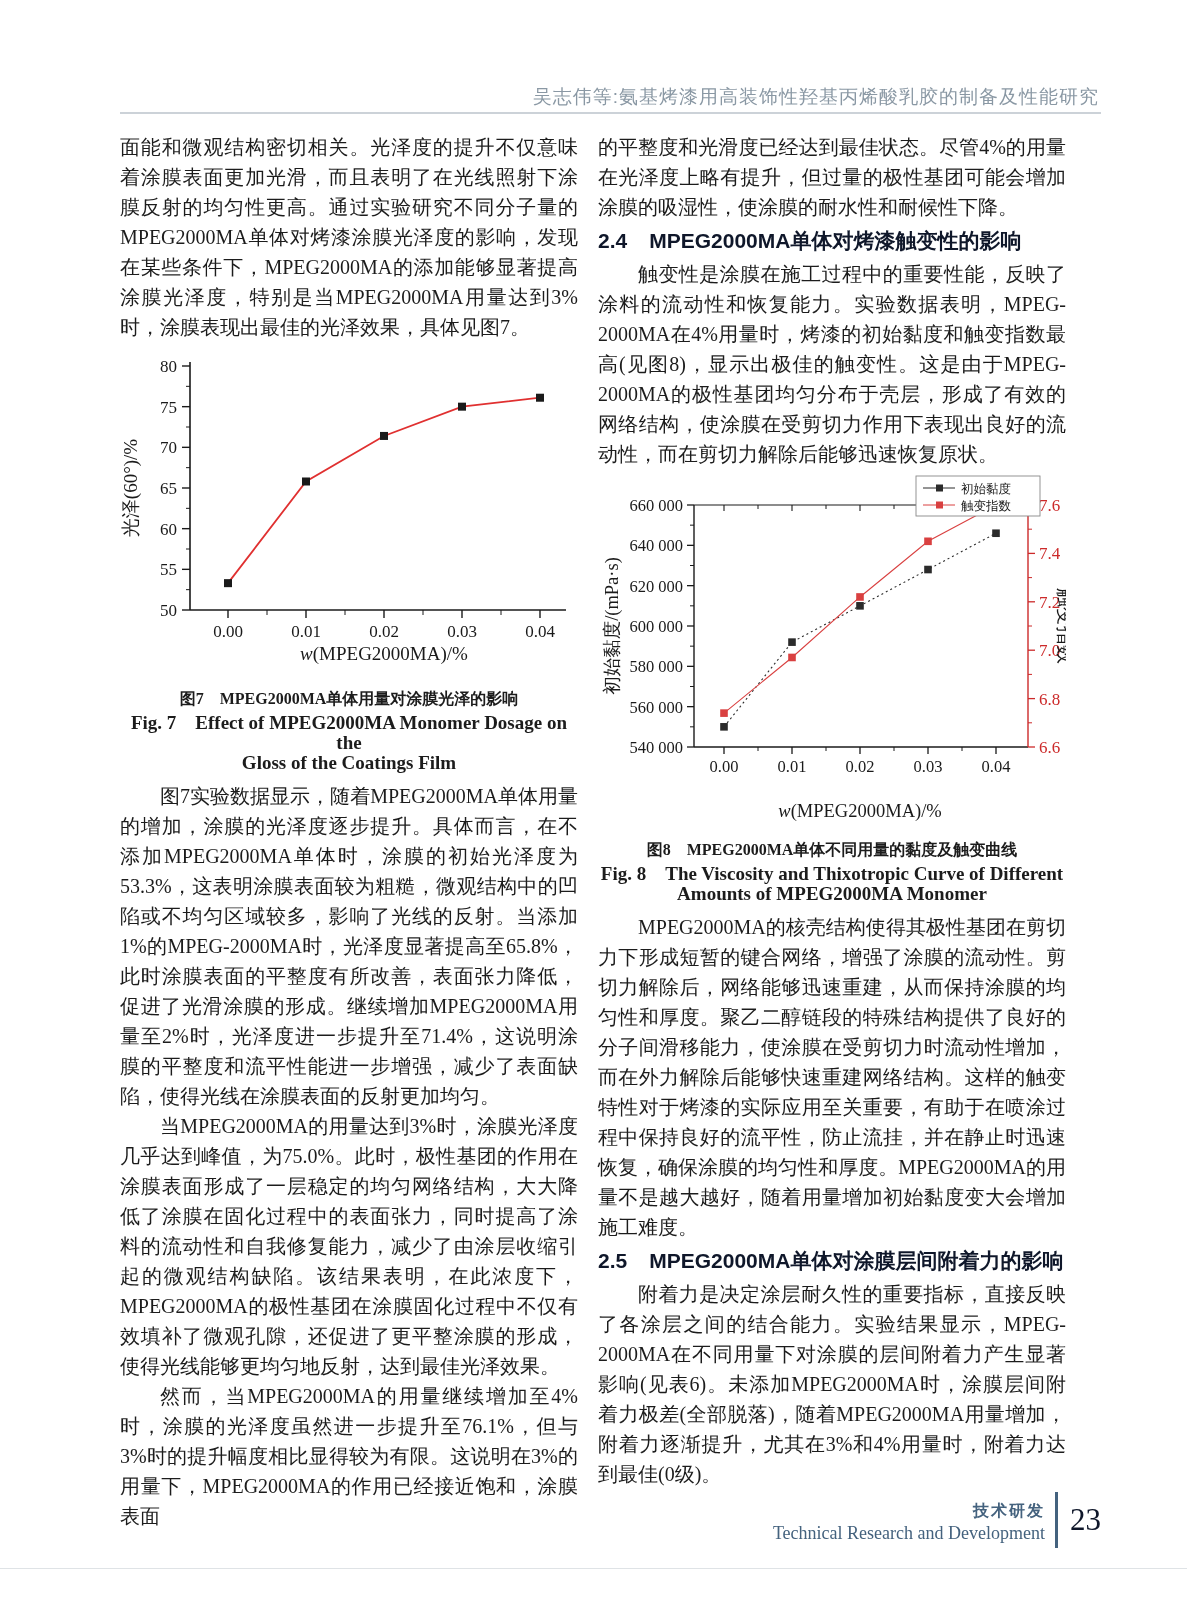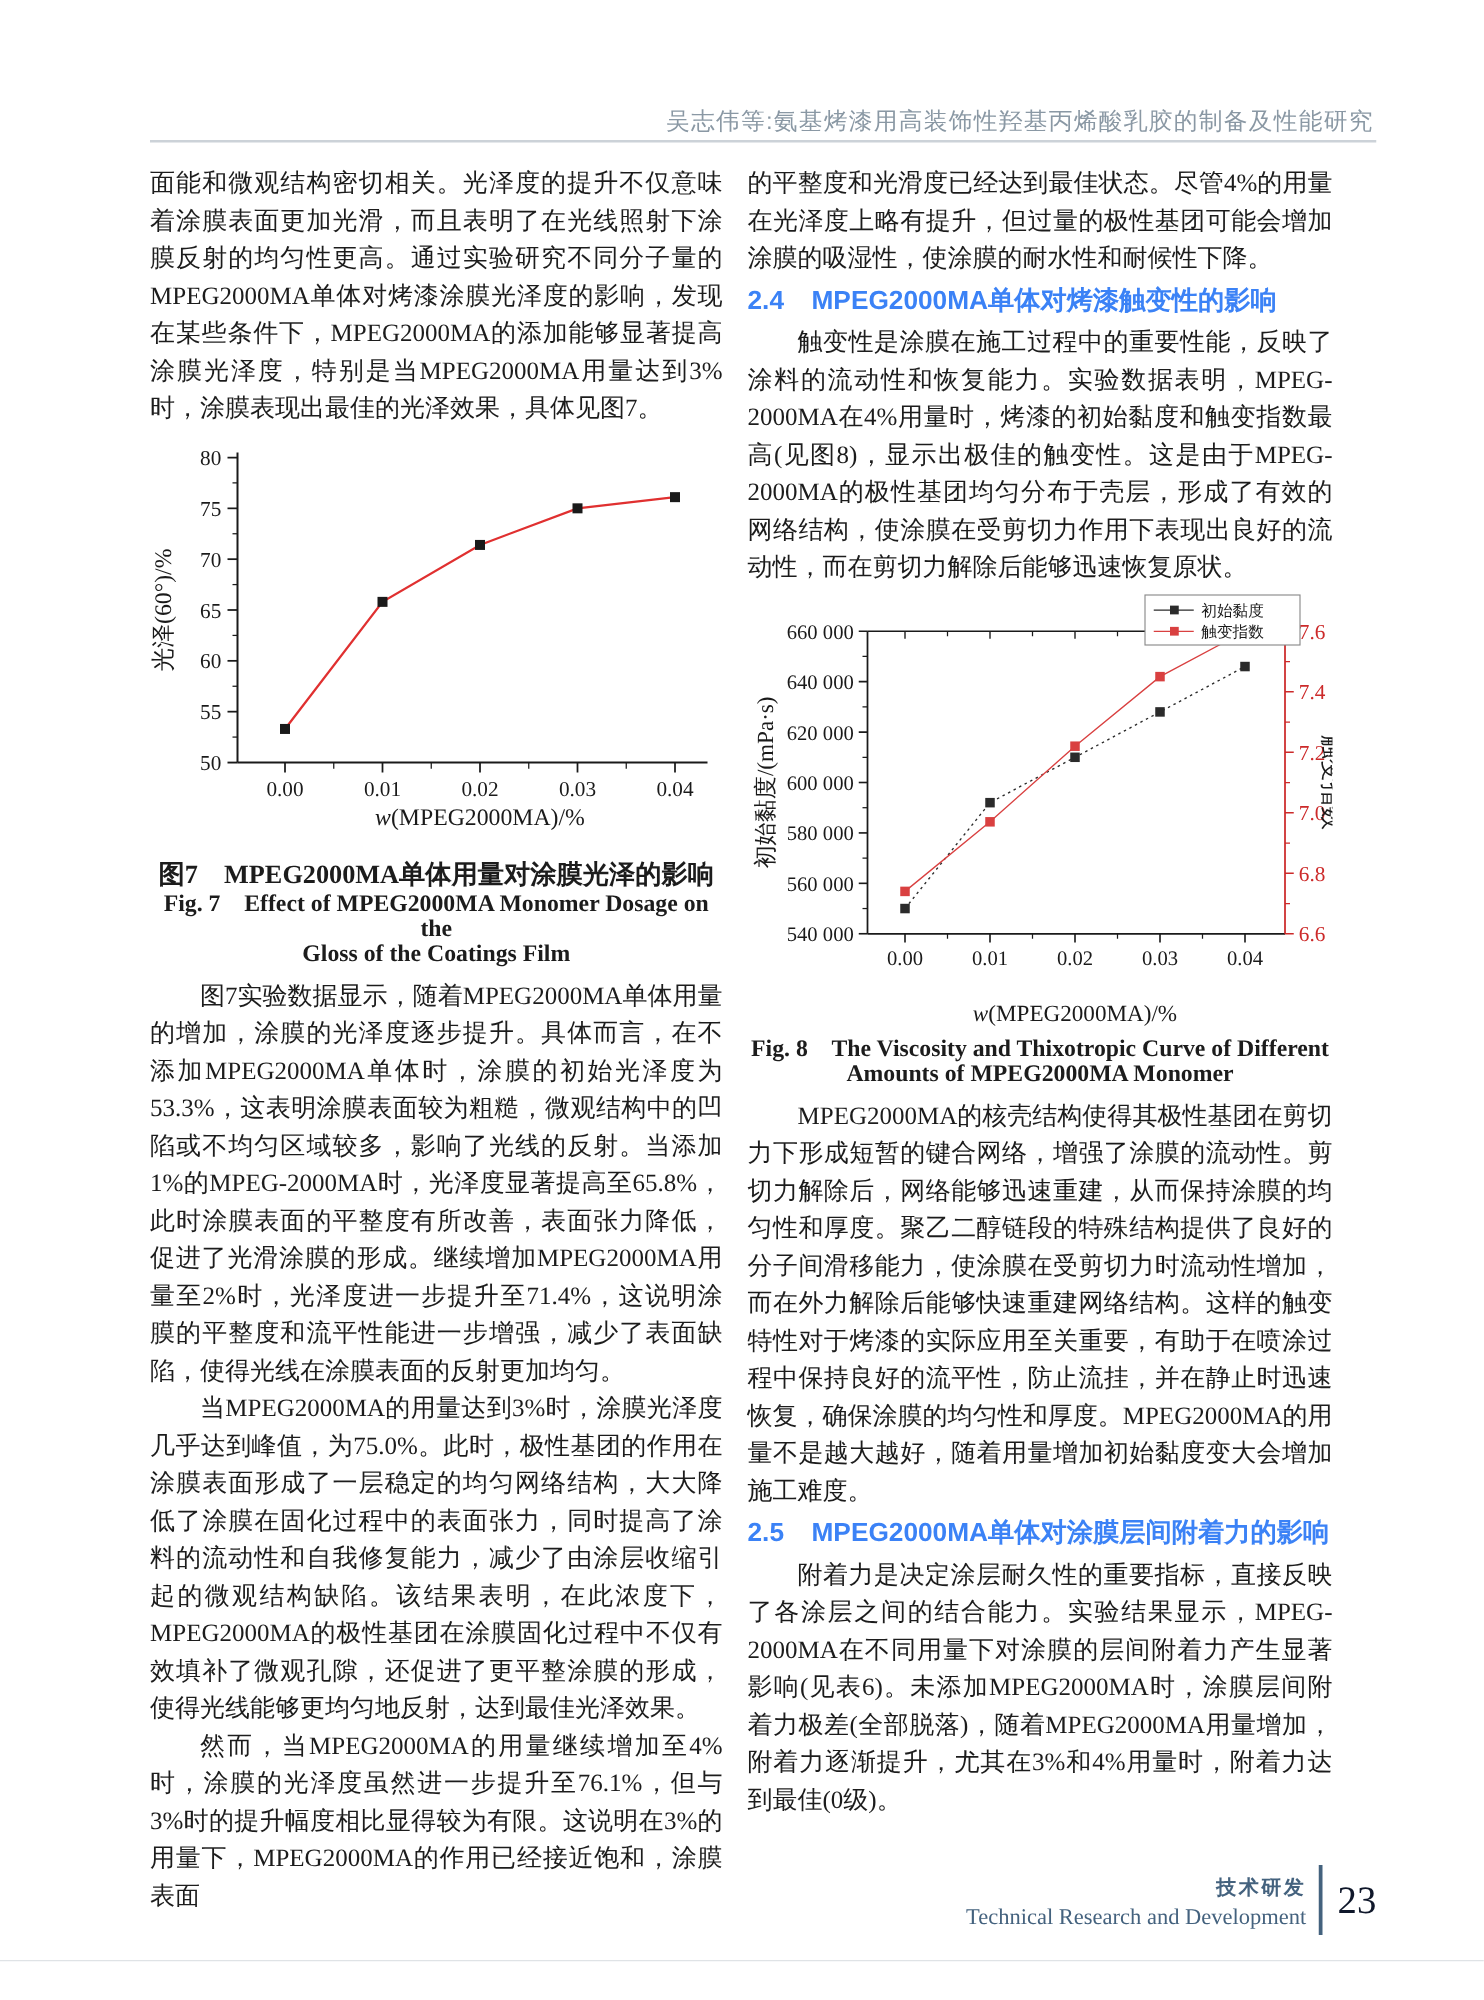--- a/index.html
+++ b/index.html
@@ -24,29 +24,29 @@
   .col{position:absolute;top:132px;}
   .col-left{left:120px;width:458px;}
   .col-right{left:598px;width:468px;}
   p.body{
     font-size:20px;line-height:30px;
     text-align:justify;margin:0;
   }
   p.indent{text-indent:2em;}
   .section-heading{
     font-family:"Liberation Sans","DejaVu Sans",sans-serif;
-    font-weight:bold;color:#3b82f6;
+    font-weight:bold;color:#0f172a;
     font-size:21px;line-height:32px;
     margin:3px 0 2px 0;
     text-align:left;
   }
   .section-heading .sec-num{margin-right:22px;}
   .fig-caption-zh{
     text-align:center;font-weight:bold;
-    font-size:21px;line-height:29px;margin-top:6px;
+    font-size:16px;line-height:29px;margin-top:6px;
   }
   .fig-caption-en{
     text-align:center;font-weight:bold;
     font-size:19px;line-height:20px;
   }
   .chart{display:block;}
   .chart.fig7{margin:10px 0 0 0;}
   .chart.fig8{margin:6px 0 0 0;}
   .footer{
     position:absolute;right:120px;top:1492px;
@@ -218,20 +218,21 @@
             <rect x="338" y="9.5" width="7" height="7" fill="#2b2b2b"></rect>
             <text x="363" y="17.5" font-size="12.5" font-family="&quot;Liberation Serif&quot;,serif" fill="#1a1a1a">初始黏度</text>
             <line x1="325" y1="30" x2="357" y2="30" stroke="#d94040" stroke-width="1"></line>
             <rect x="338" y="26.5" width="7" height="7" fill="#d94040"></rect>
             <text x="363" y="34.5" font-size="12.5" font-family="&quot;Liberation Serif&quot;,serif" fill="#1a1a1a">触变指数</text>
           </g>
           <text x="0" y="0" text-anchor="middle" font-size="18.5" font-family="&quot;Liberation Serif&quot;,serif" fill="#1a1a1a" transform="translate(20 151) rotate(-90)">初始黏度/(mPa·s)</text>
           <text x="0" y="0" text-anchor="middle" font-size="19" font-family="&quot;Liberation Serif&quot;,serif" fill="#1a1a1a" transform="translate(461 151) rotate(90)">触变指数</text>
           <text x="262" y="342" text-anchor="middle" font-size="18.5" font-family="&quot;Liberation Serif&quot;,serif" fill="#1a1a1a"><tspan font-style="italic">w</tspan><tspan>(MPEG2000MA)/%</tspan></text>
         </svg></div>
+    <div class="fig-caption-zh">图8　MPEG2000MA单体不同用量的黏度及触变曲线</div>
     <div class="fig-caption-en">Fig. 8　The Viscosity and Thixotropic Curve of Different</div>
     <div class="fig-caption-en">Amounts of MPEG2000MA Monomer</div>
     <p class="body indent" style="margin-top:8px;">MPEG2000MA的核壳结构使得其极性基团在剪切力下形成短暂的键合网络，增强了涂膜的流动性。剪切力解除后，网络能够迅速重建，从而保持涂膜的均匀性和厚度。聚乙二醇链段的特殊结构提供了良好的分子间滑移能力，使涂膜在受剪切力时流动性增加，而在外力解除后能够快速重建网络结构。这样的触变特性对于烤漆的实际应用至关重要，有助于在喷涂过程中保持良好的流平性，防止流挂，并在静止时迅速恢复，确保涂膜的均匀性和厚度。MPEG2000MA的用量不是越大越好，随着用量增加初始黏度变大会增加施工难度。</p>
     <div class="section-heading">
       <span class="sec-num">2.5</span><span>MPEG2000MA单体对涂膜层间附着力的影响</span>
     </div>
     <p class="body indent">附着力是决定涂层耐久性的重要指标，直接反映了各涂层之间的结合能力。实验结果显示，MPEG-2000MA在不同用量下对涂膜的层间附着力产生显著影响(见表6)。未添加MPEG2000MA时，涂膜层间附着力极差(全部脱落)，随着MPEG2000MA用量增加，附着力逐渐提升，尤其在3%和4%用量时，附着力达到最佳(0级)。</p>
   </div>
 
   <div class="footer">

